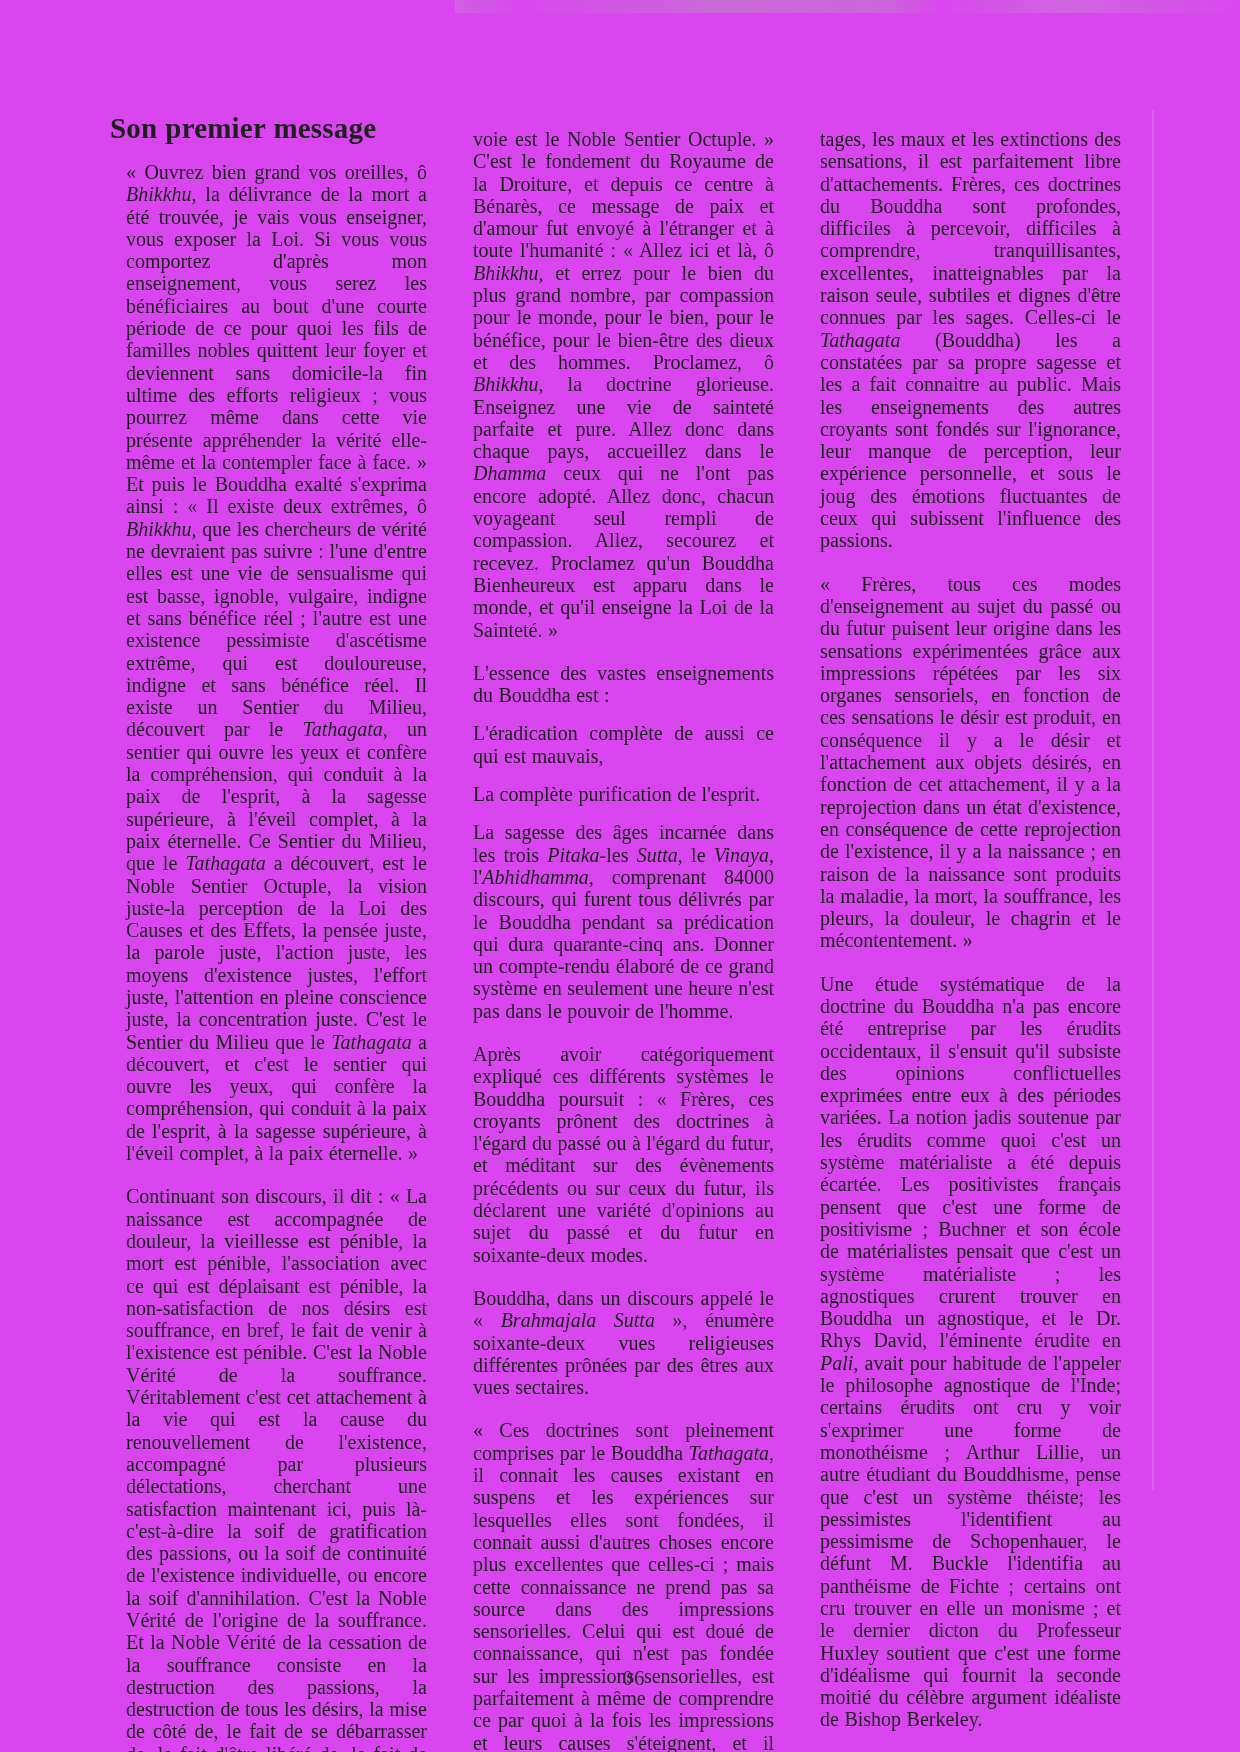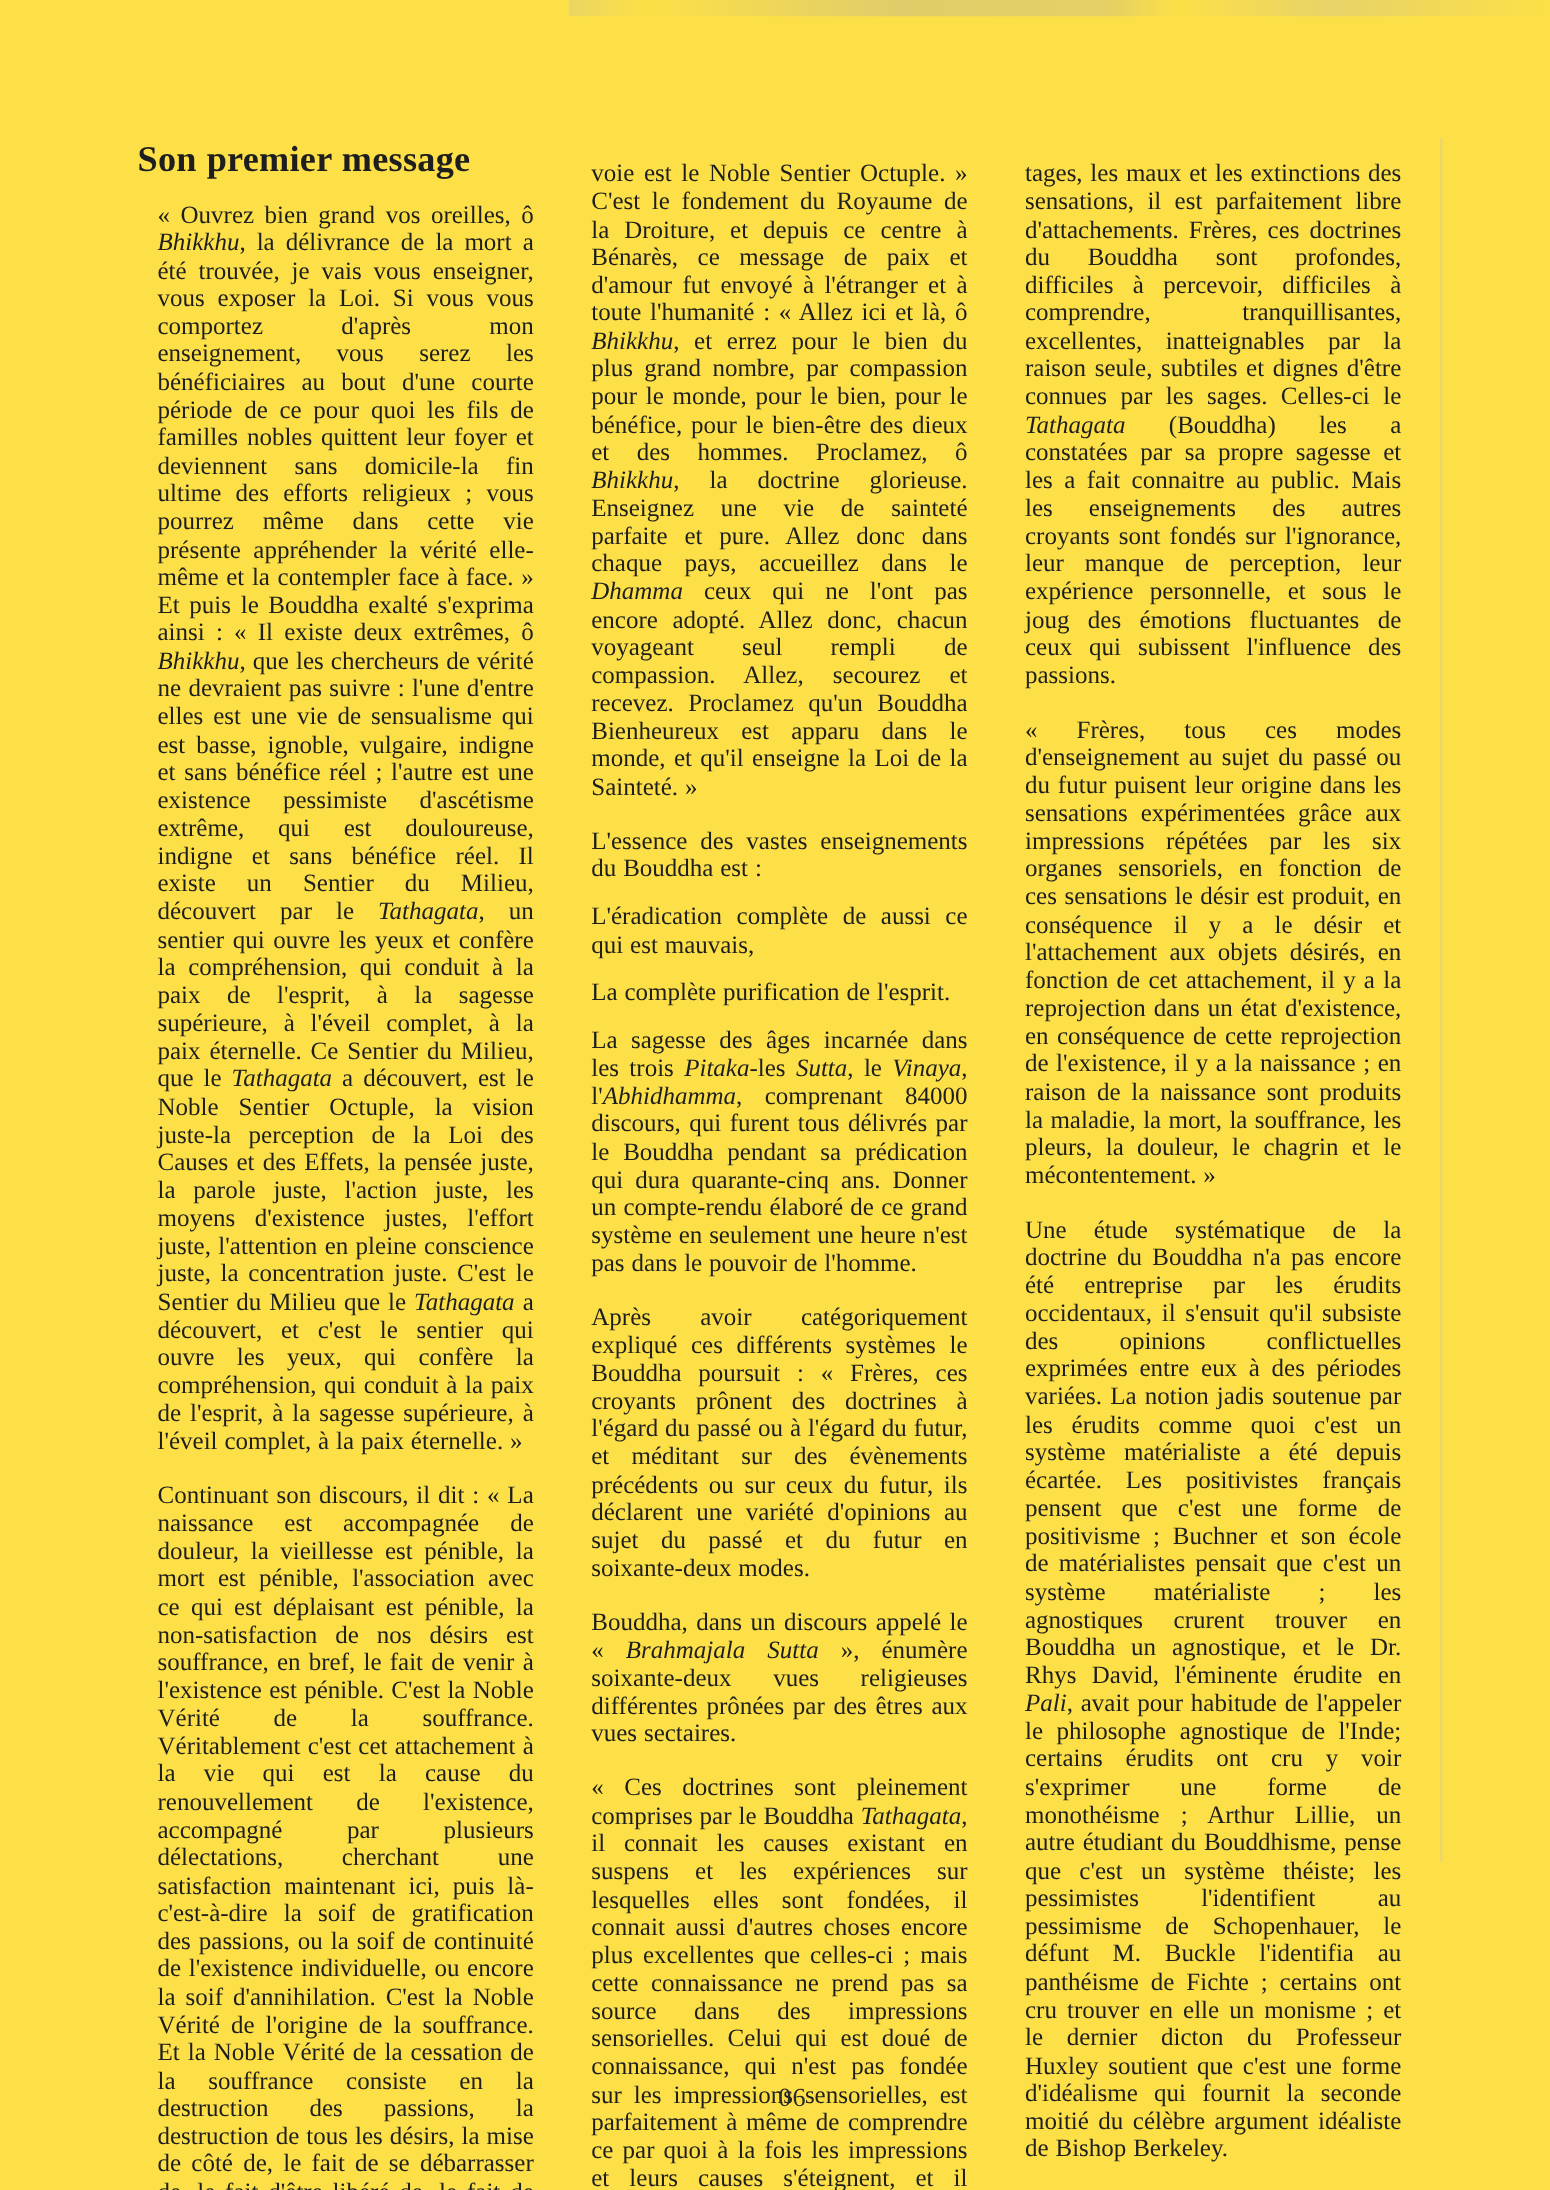--- a/index.html
+++ b/index.html
@@ -4,21 +4,21 @@
 <style>
   html, body {
     margin: 0;
     padding: 0;
     background: #ffffff;
   }
   .sheet {
     position: relative;
     width: 1240px;
     height: 1752px;
-    background: #fde047;
+    background: #d946ef;
     overflow: hidden;
     font-family: "Liberation Serif", "DejaVu Serif", serif;
     color: #1e1e1e;
   }
   
   .scan-smudge-top {
     position: absolute;
     left: 455px; top: 0;
     width: 785px; height: 13px;
     background: linear-gradient(90deg,

